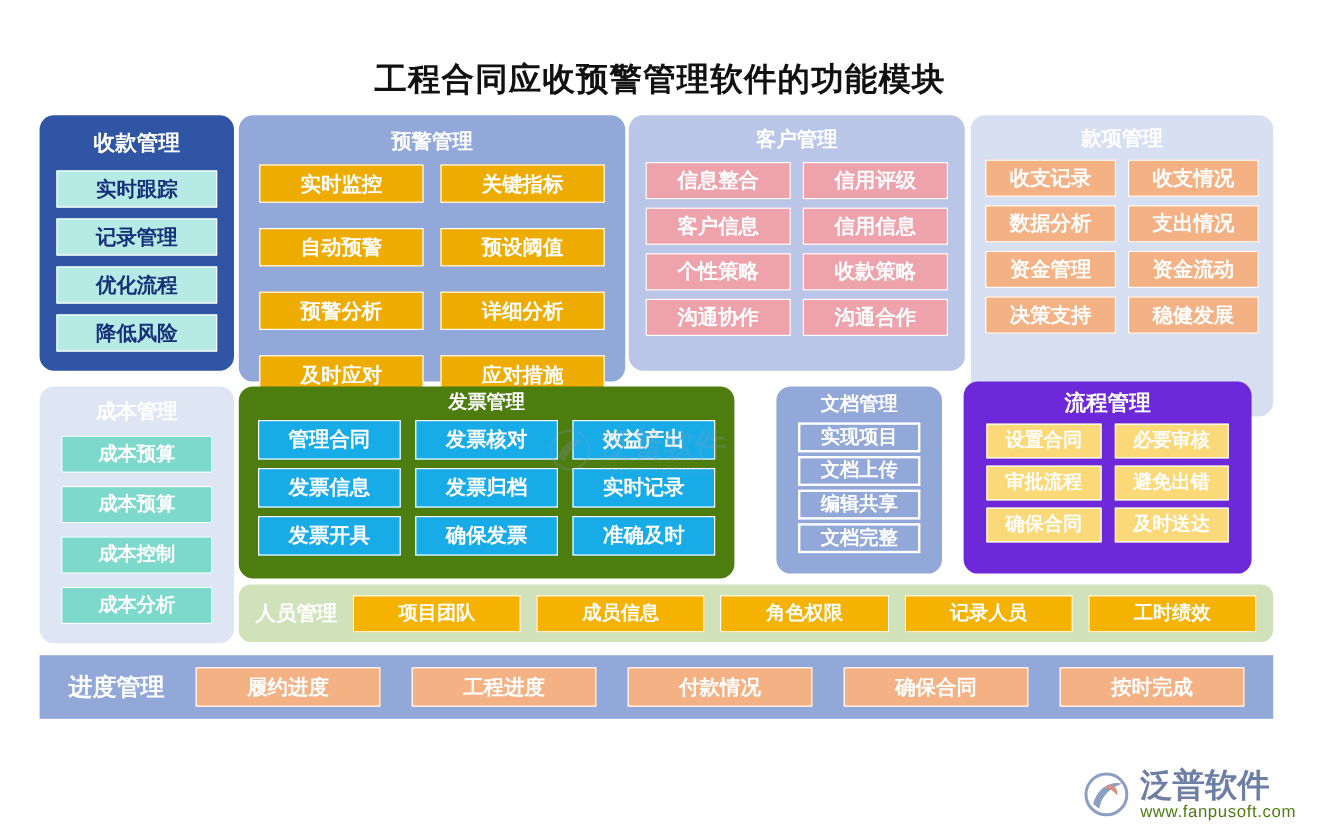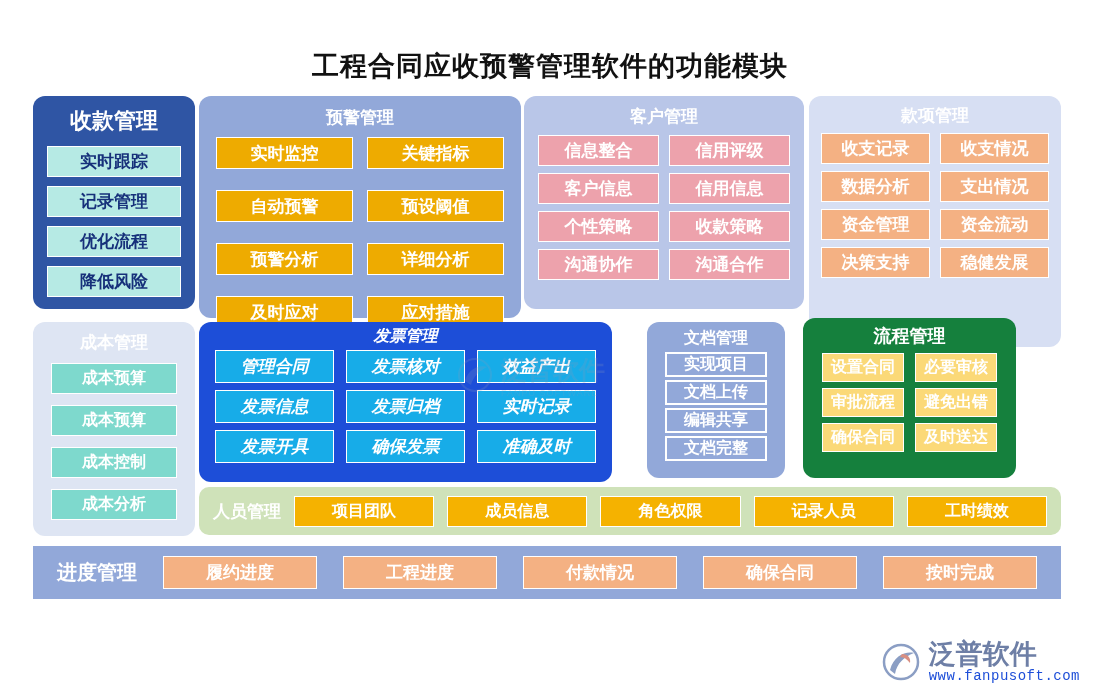--- a/index.html
+++ b/index.html
@@ -49,21 +49,21 @@
     border: 1px solid #ffffff;
     box-sizing: border-box;
     white-space: nowrap;
   }
 
   
   #panel-receipt {
     left: 33px; top: 96px; width: 162px; height: 213px;
     background: #2f55a4;
   }
-  #panel-receipt .panel-title { margin-top: 14px; font-size: 22px; }
+  #panel-receipt .panel-title { margin-top: 14px; font-size: 18px; }
   #panel-receipt .plist {
     margin: 14px 14px 0 14px;
     display: flex; flex-direction: column; gap: 9px;
   }
   #panel-receipt .pill {
     height: 31px;
     color: #16307a;
     background: #b6eae4;
     border-color: #ffffff;
     font-size: 17px;
@@ -114,22 +114,21 @@
   #panel-cost .panel-title { margin-top: 12px; }
   #panel-cost .plist {
     margin: 12px 18px 0 18px;
     display: flex; flex-direction: column; gap: 11px;
   }
   #panel-cost .pill { height: 31px; background: #7ed9cd; font-size: 16px; }
 
   
   #panel-invoice {
     left: 199px; top: 322px; width: 413px; height: 160px;
-    background: #1d4ed8;
-    font-style: italic;
+    background: #4d7c0f;
   }
   #panel-invoice .panel-title { margin-top: 6px; font-size: 16px; }
   #panel-invoice .grid {
     margin: 6px 16px 0 16px;
     display: grid; grid-template-columns: 1fr 1fr 1fr; gap: 7px 12px;
   }
   #panel-invoice .pill { height: 33px; background: #17ace8; font-size: 17px; }
 
   
   #panel-doc {
@@ -141,22 +140,22 @@
     margin: 6px 18px 0 18px;
     display: flex; flex-direction: column; gap: 3px;
   }
   #panel-doc .pill {
     height: 25px; background: transparent;
     border: 2px solid #ffffff; font-size: 16px;
   }
 
   
   #panel-flow {
-    left: 803px; top: 318px; width: 213px; height: 160px;
-    background: #15803d;
+    left: 803px; top: 318px; width: 240px; height: 160px;
+    background: #6d28d9;
   }
   #panel-flow .panel-title { margin-top: 9px; font-size: 18px; }
   #panel-flow .grid {
     margin: 8px 19px 0 19px;
     display: grid; grid-template-columns: 1fr 1fr; gap: 6px 11px;
   }
   #panel-flow .pill { height: 29px; background: #fbd978; font-size: 16px; }
 
   
   #bar-staff {
@@ -208,22 +207,22 @@
   }
   #footer-logo .logo-mark {
     width: 40px; height: 40px;
     position: relative;
   }
   #footer-logo .logo-text-wrap { display: flex; flex-direction: column; }
   #footer-logo .logo-name {
     font-size: 27px; font-weight: bold; color: #6e7fa6; line-height: 1.05;
   }
   #footer-logo .logo-url {
-    font-family: Liberation Mono, monospace;
-    font-size: 14px; color: #1d4ed8; letter-spacing: 0.5px;
+    font-family: Liberation Sans, sans-serif;
+    font-size: 14px; color: #4d7c0f; letter-spacing: 0.5px;
   }
 </style>
 </head>
 <body>
 
 <div id="page-title">工程合同应收预警管理软件的功能模块</div>
 
 <div class="panel" id="panel-receipt">
   <div class="panel-title">收款管理</div>
   <div class="plist">

